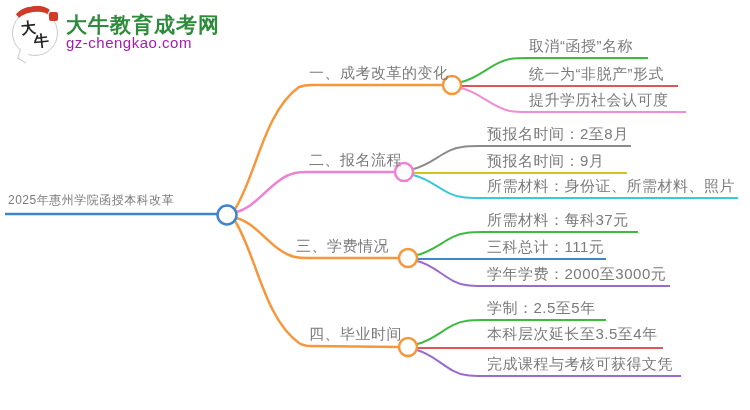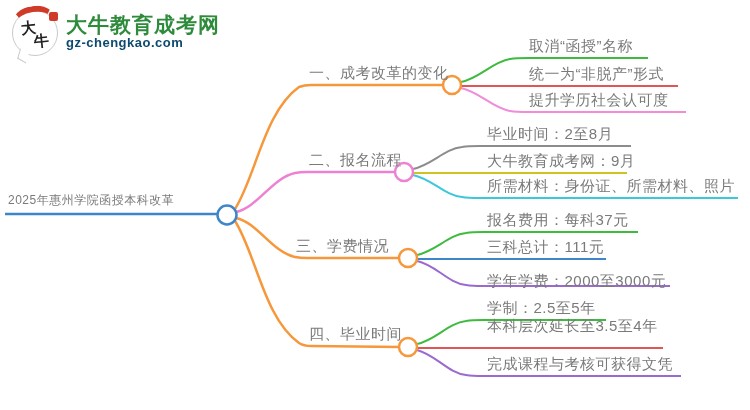--- a/index.html
+++ b/index.html
@@ -33,21 +33,21 @@
   .logo-char{position:absolute;color:#222;font-weight:bold;font-size:15px;line-height:15px;}
   .logo-char-1{left:8px;top:9px;transform:rotate(-6deg);}
   .logo-char-2{right:8px;bottom:7px;transform:rotate(-6deg);}
   .logo-tail{
     position:absolute;bottom:-6px;left:5px;width:9px;height:9px;background:#fff;
     border-left:1.5px solid #c9c9c9;border-bottom:1.5px solid #c9c9c9;
     transform:rotate(30deg) skew(14deg);
   }
   .logo-text{margin-left:8px;}
   .logo-title{color:#2e8b3c;font-weight:bold;font-size:21px;letter-spacing:1px;line-height:20px;}
-  .logo-domain{color:#0c4a6e;font-weight:bold;font-size:13px;letter-spacing:0.5px;line-height:16px;}
+  .logo-domain{color:#a21caf;font-weight:normal;font-size:15px;letter-spacing:0.5px;line-height:16px;}
 </style>
 </head>
 <body>
 
 <div id="canvas">
 
   <svg class="links" width="750" height="410" viewBox="0 0 750 410">
 
     <path d="M5,214 L217,214" fill="none" stroke-width="2.5" stroke="#3e86c9"></path>
 
@@ -79,32 +79,32 @@
   </svg>
 
   <div class="node root-label" style="left:8px;top:189px;">2025年惠州学院函授本科改革</div>
 
   <div class="node" style="left:309px;top:63px;">一、成考改革的变化</div>
   <div class="node" style="left:529px;top:36px;">取消“函授”名称</div>
   <div class="node" style="left:529px;top:64px;">统一为“非脱产”形式</div>
   <div class="node" style="left:529px;top:90px;">提升学历社会认可度</div>
 
   <div class="node" style="left:309px;top:150px;">二、报名流程</div>
-  <div class="node" style="left:487px;top:124px;">毕业时间：2至8月</div>
-  <div class="node" style="left:487px;top:151px;">大牛教育成考网：9月</div>
+  <div class="node" style="left:487px;top:124px;">预报名时间：2至8月</div>
+  <div class="node" style="left:487px;top:151px;">预报名时间：9月</div>
   <div class="node" style="left:487px;top:176px;">所需材料：身份证、所需材料、照片</div>
 
   <div class="node" style="left:296px;top:236px;">三、学费情况</div>
-  <div class="node" style="left:487px;top:210px;">报名费用：每科37元</div>
+  <div class="node" style="left:487px;top:210px;">所需材料：每科37元</div>
   <div class="node" style="left:487px;top:237px;">三科总计：111元</div>
-  <div class="node" style="left:487px;top:264px;margin-top:7px;">学年学费：2000至3000元</div>
+  <div class="node" style="left:487px;top:264px;">学年学费：2000至3000元</div>
 
   <div class="node" style="left:309px;top:324px;">四、毕业时间</div>
   <div class="node" style="left:487px;top:298px;">学制：2.5至5年</div>
-  <div class="node" style="left:487px;top:316px;">本科层次延长至3.5至4年</div>
+  <div class="node" style="left:487px;top:324px;">本科层次延长至3.5至4年</div>
   <div class="node" style="left:487px;top:354px;">完成课程与考核可获得文凭</div>
 
   <div class="logo">
     <div class="logo-mark">
       <div class="logo-cap"></div>
       <div class="logo-seal"></div>
       <span class="logo-char logo-char-1">大</span>
       <span class="logo-char logo-char-2">牛</span>
       <div class="logo-tail"></div>
     </div>

